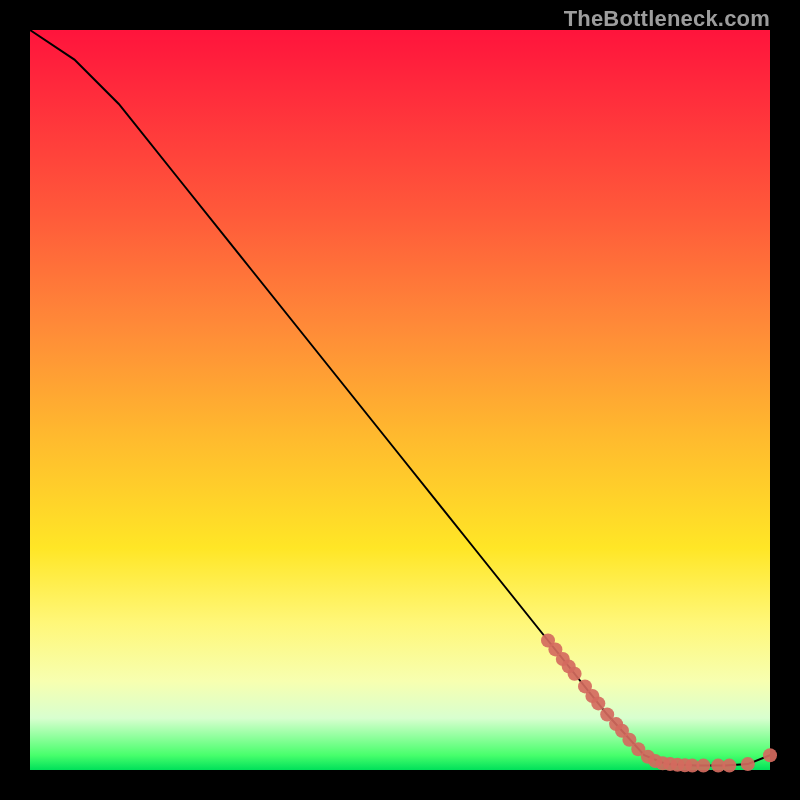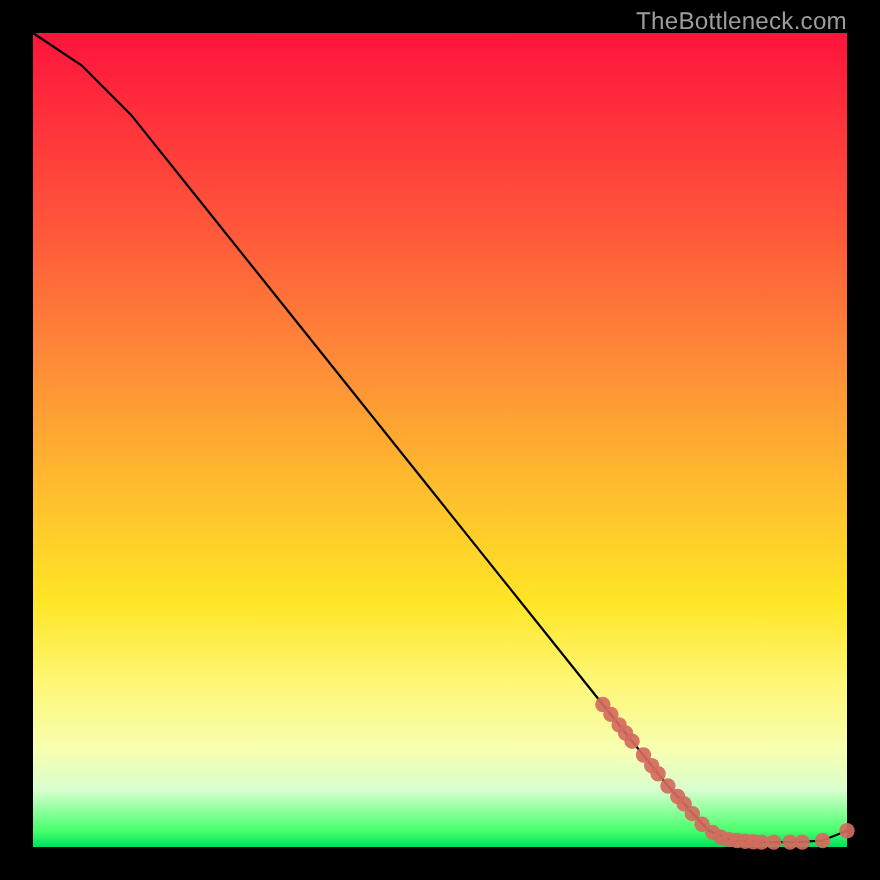--- a/index.html
+++ b/index.html
@@ -38,21 +38,21 @@
       #48ff6c 98%,
       #00e05a 100%
     );
   }
   .watermark {
     position: absolute;
     top: 6px;
     right: 30px;
     color: #9d9d9d;
     font-size: 22px;
-    font-weight: 400;
+    font-weight: 700;
     letter-spacing: 0.2px;
     user-select: none;
   }
   svg.overlay {
     position: absolute;
     left: 0;
     top: 0;
     width: 740px;
     height: 740px;
     overflow: visible;

